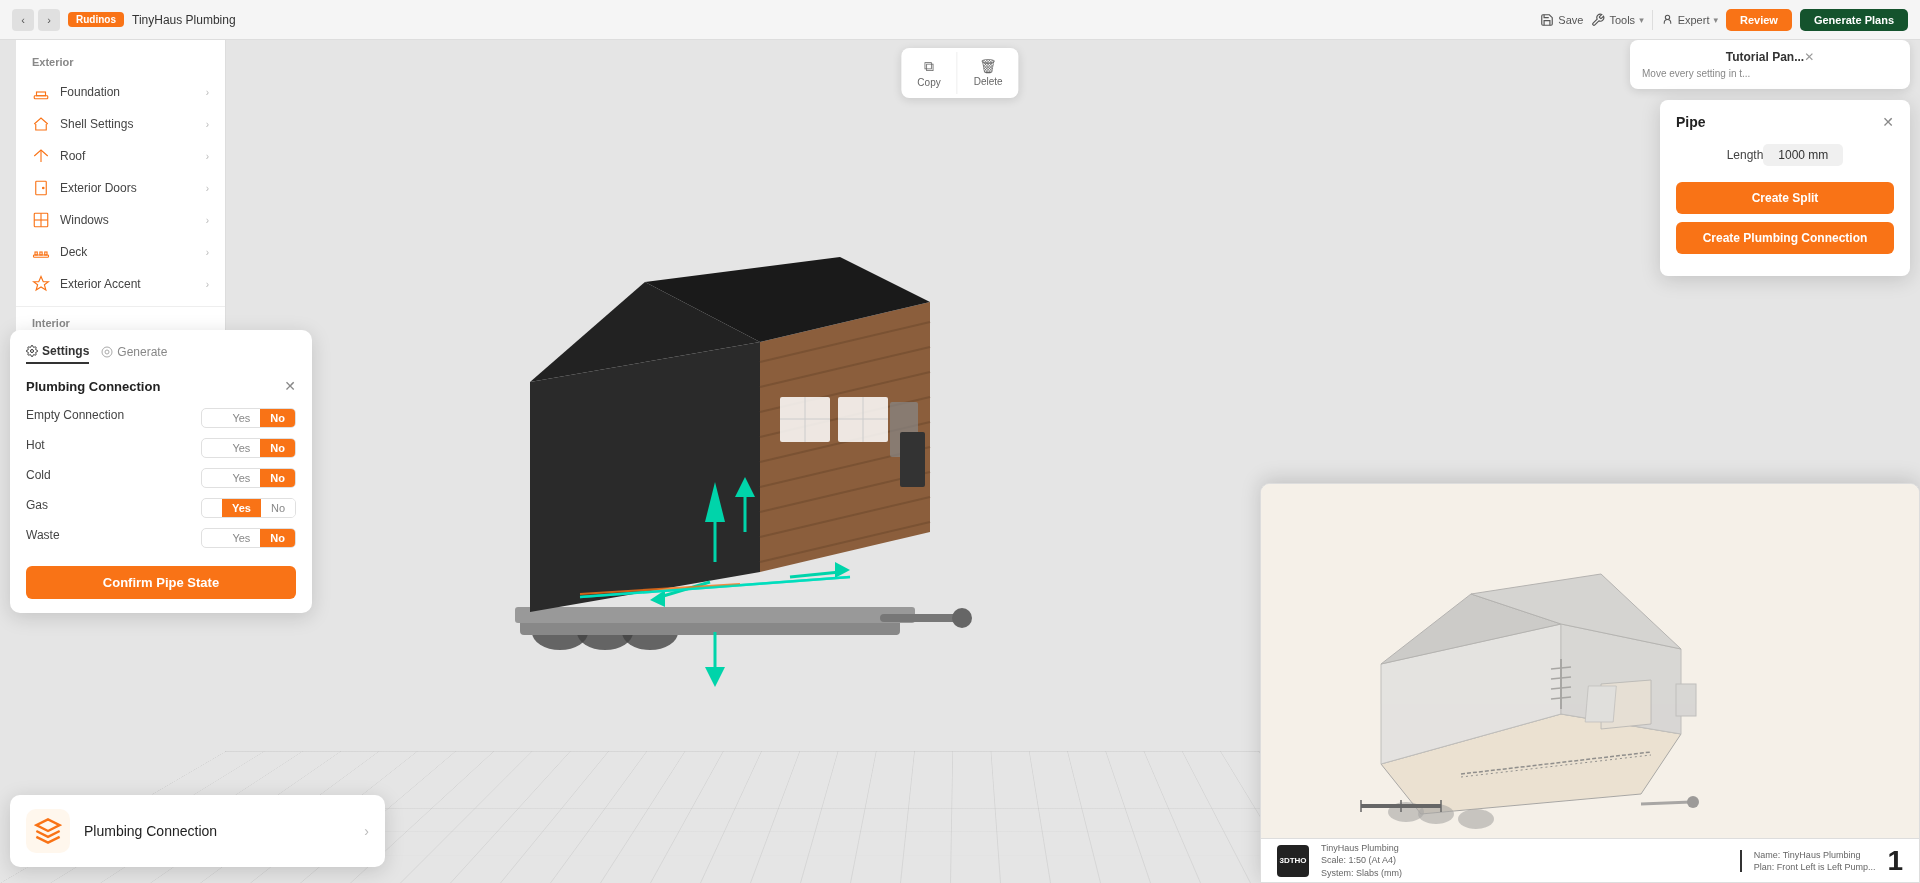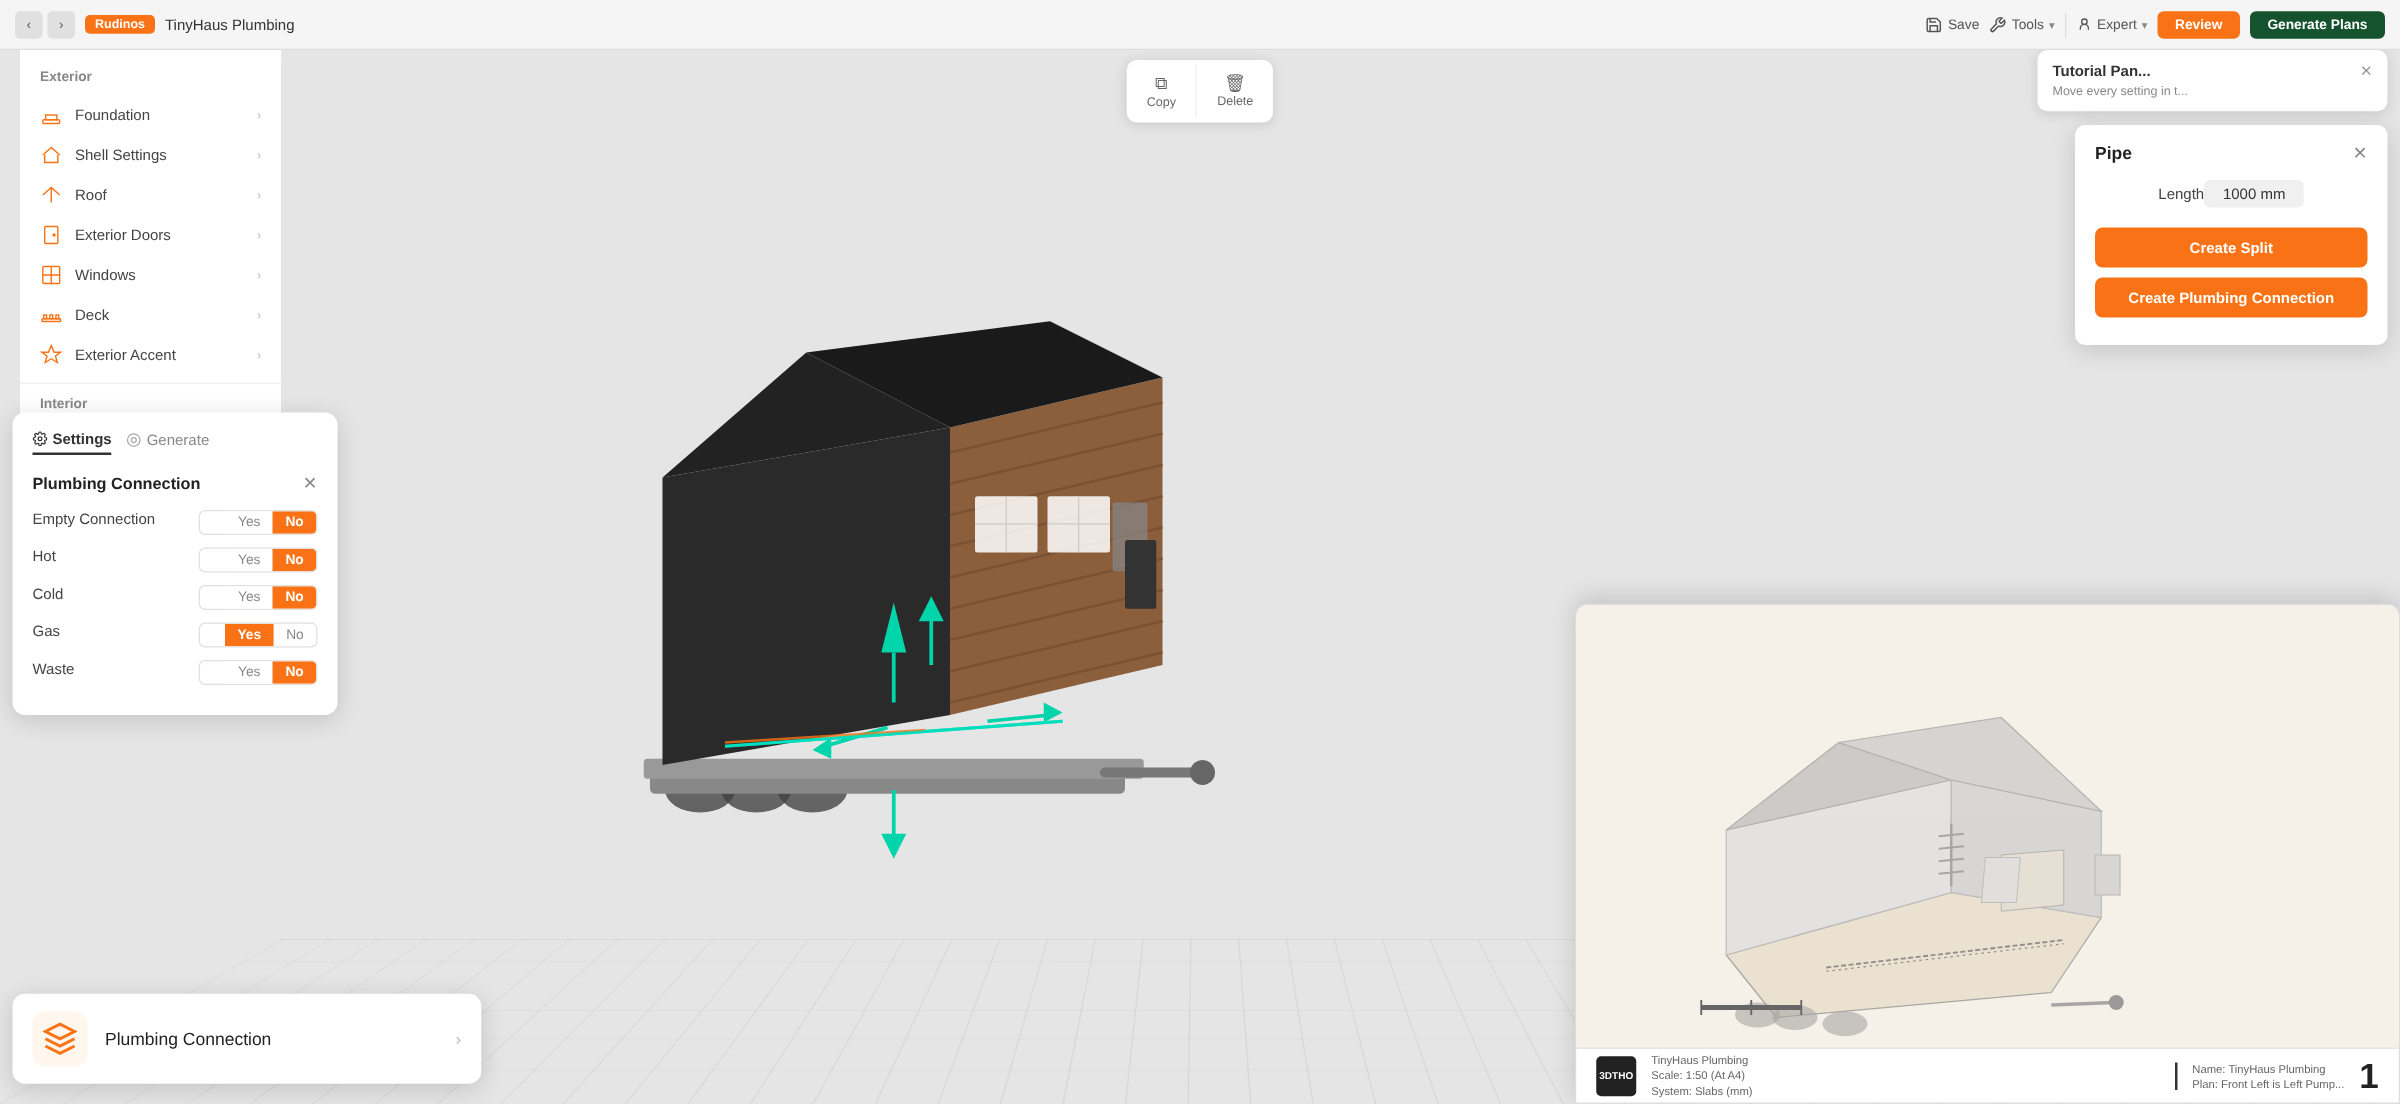--- a/index.html
+++ b/index.html
@@ -150,21 +150,21 @@
       border: none;
       border-top: 1px solid #eee;
       margin: 6px 0;
     }
 
     
     .plumbing-panel {
       position: absolute;
       top: 330px;
       left: 10px;
-      width: 260px;
+      width: 302px;
       background: white;
       border-radius: 10px;
       box-shadow: 0 4px 20px rgba(0,0,0,0.15);
       z-index: 60;
       padding: 14px 16px;
     }
     .panel-tabs {
       display: flex;
       gap: 12px;
       margin-bottom: 14px;
@@ -288,21 +288,21 @@
       border-radius: 8px;
       box-shadow: 0 2px 10px rgba(0,0,0,0.12);
       z-index: 60;
       padding: 10px 12px;
       max-height: 55px;
       overflow: hidden;
     }
     .tutorial-header {
       display: flex;
       align-items: center;
-      justify-content: space-between;
+      justify-content: center;
     }
     .tutorial-title {
       font-size: 12px;
       color: #333;
       font-weight: 600;
     }
     .tutorial-close {
       background: none; border: none; cursor: pointer;
       font-size: 12px; color: #999;
     }
@@ -680,20 +680,21 @@
     </div>
   </div>
   
   <div class="panel-row">
     <span class="panel-row-label">Waste</span>
     <div class="toggle-group">
       <button class="toggle-option">Yes</button>
       <button class="toggle-option selected-no">No</button>
     </div>
   </div>
+  <button class="confirm-btn">Confirm Pipe State</button>
 </div>
 
 <div class="bottom-notification">
   <div class="notification-icon-wrap">
     <svg width="28" height="28" viewBox="0 0 24 24" fill="none" stroke="#f97316" stroke-width="2">
       <path d="M12 2L2 7l10 5 10-5-10-5zM2 17l10 5 10-5M2 12l10 5 10-5"></path>
     </svg>
   </div>
   <span class="notification-text">Plumbing Connection</span>
   <span class="notification-chevron">›</span>

